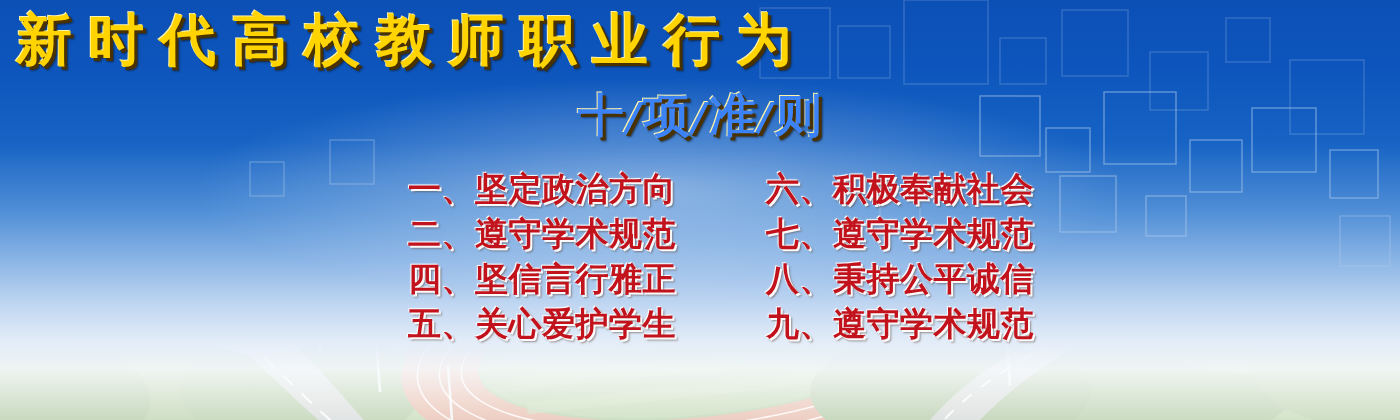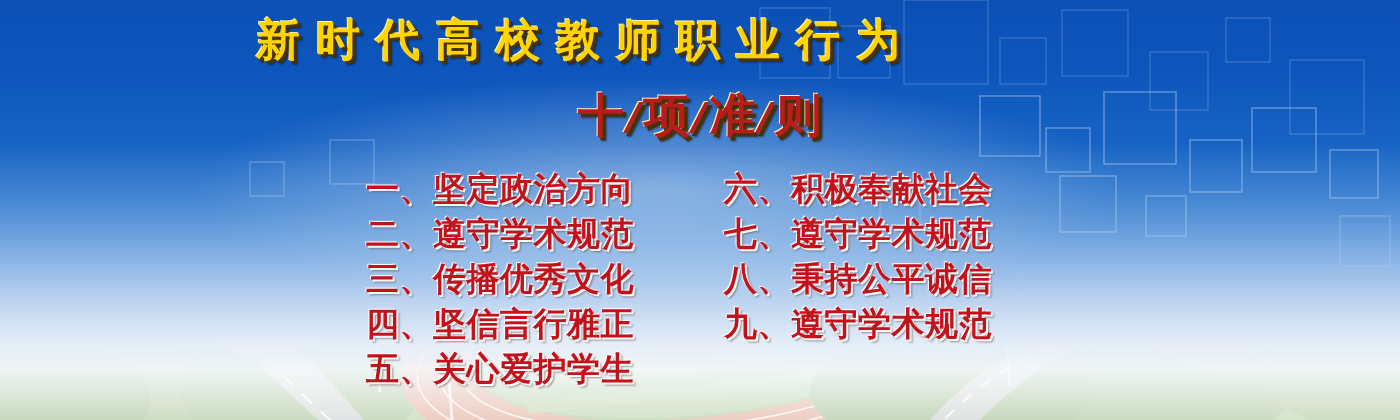--- a/index.html
+++ b/index.html
@@ -58,44 +58,43 @@
 
   
   .content {
     position:absolute; left:0; top:0;
     width:1400px; height:420px;
   }
 
   .title-main {
     position:absolute;
     top:14px; left:0; width:1156px;
-    text-align:center;
     font-family:"DejaVu Sans","Liberation Sans",sans-serif;
     font-weight:bold;
-    font-size:44px;
+    font-size:56px;
     line-height:52px;
     letter-spacing:16px;
     text-indent:16px;
     color:#ffd400;
     text-shadow:
        3px 3px 0 #4a3200,
        4px 4px 2px rgba(20,12,0,0.55),
       -1px -1px 0 #fff4a8;
     white-space:nowrap;
   }
 
   .title-sub {
     position:absolute;
     top:88px; left:0; width:1400px;
     text-align:center;
     font-weight:bold;
     font-size:46px;
     line-height:54px;
     letter-spacing:1px;
-    color:#b91c1c;
+    color:#3b82f6;
     text-shadow:
        3px 3px 0 #4a3200,
        4px 4px 2px rgba(20,12,0,0.55),
       -1px -1px 0 #fff4a8;
     white-space:nowrap;
   }
   .title-sub .sep {
     display:inline-block;
     font-style:italic;
     font-size:38px;
@@ -104,20 +103,21 @@
     padding:0 2px;
   }
 
   
   .pledge-grid {
     position:absolute;
     top:166px; left:0; width:1400px;
     display:flex;
     justify-content:center;
     gap:48px;
+    text-align:right;
   }
   .pledge-col { display:flex; flex-direction:column; }
 
   .pledge-item {
     font-family:"DejaVu Sans","Liberation Sans",sans-serif;
     font-weight:bold;
     font-size:33px;
     line-height:45px;
     height:45px;
     white-space:nowrap;
@@ -300,23 +300,20 @@
     <div class="pledge-grid">
 
       <div class="pledge-col left">
         <div class="pledge-item">
           <span class="idx">一、</span><span>坚定政治方向</span>
         </div>
         <div class="pledge-item">
           <span class="idx">二、</span><span>遵守学术规范</span>
         </div>
         <div class="pledge-item">
-          <span class="idx">三、</span><span>传播优秀文化</span>
-        </div>
-        <div class="pledge-item">
           <span class="idx">四、</span><span>坚信言行雅正</span>
         </div>
         <div class="pledge-item">
           <span class="idx">五、</span><span>关心爱护学生</span>
         </div>
       </div>
 
       <div class="pledge-col right">
         <div class="pledge-item">
           <span class="idx">六、</span><span>积极奉献社会</span>

